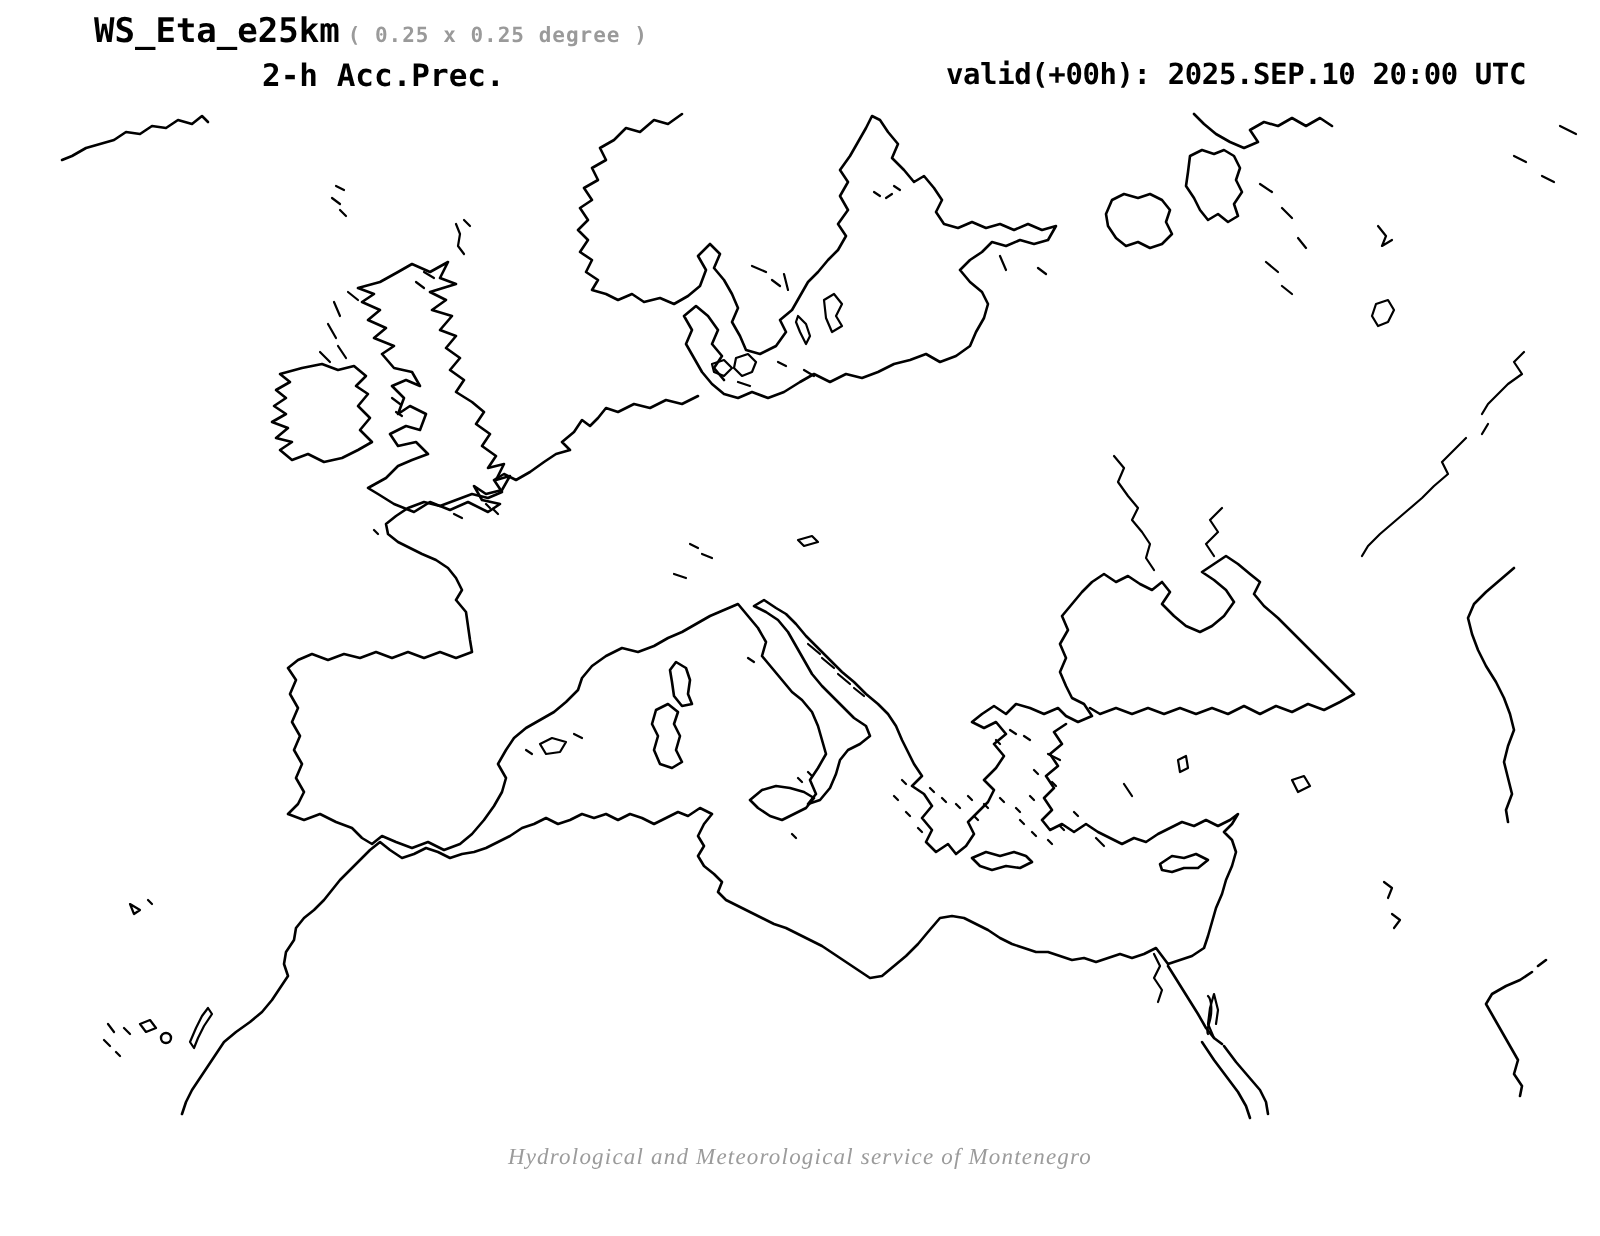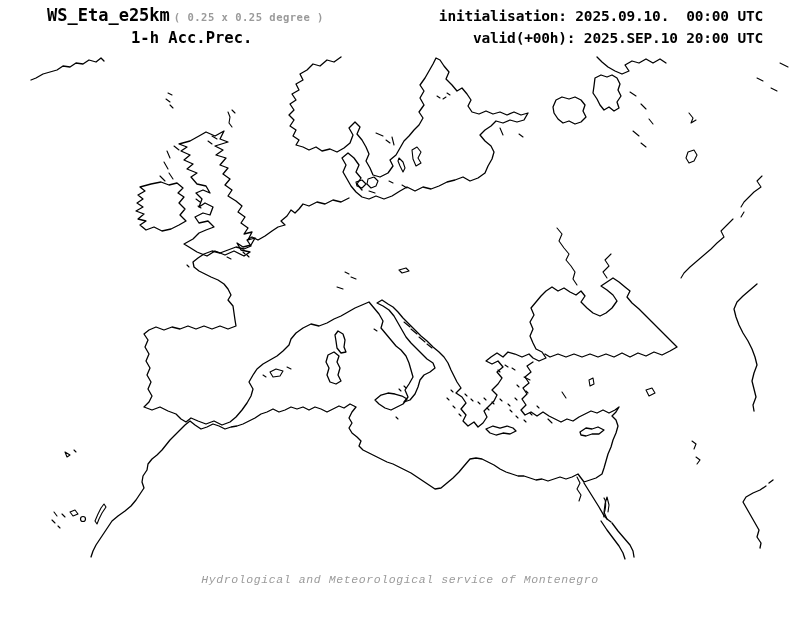--- a/index.html
+++ b/index.html
@@ -9,33 +9,33 @@
   .map-svg path{fill:none;stroke:#000;stroke-width:1.3;stroke-linecap:round;stroke-linejoin:round;}
   .map-svg .thin{stroke-width:1.1;}
   .map-svg circle{fill:none;stroke:#000;stroke-width:1.2;}
   .hdr-left{position:absolute;left:47px;top:5px;line-height:21px;white-space:pre;}
   .hdr-title{font-size:17px;font-weight:bold;letter-spacing:0;}
   .hdr-res{font-size:10.5px;font-weight:bold;color:#9a9a9a;margin-left:4px;letter-spacing:0.5px;}
   .hdr-product{position:absolute;left:131px;top:29px;font-size:15.5px;font-weight:bold;white-space:pre;}
   .hdr-right{position:absolute;right:37px;top:5px;text-align:right;font-size:14.5px;font-weight:bold;
              line-height:22px;white-space:pre;letter-spacing:-0.2px;}
   .credit{position:absolute;left:0;top:573px;width:800px;text-align:center;
-          font-family:Liberation Mono, monospace;font-style:italic;font-size:11.5px;
+          font-family:Liberation Serif, serif;font-style:italic;font-size:11.5px;
           letter-spacing:0.6px;color:#9b9b9b;white-space:pre;}
 </style>
 </head>
 <body>
 
 <div class="screen">
 
   <div class="hdr-left"><span class="hdr-title">WS_Eta_e25km</span><span class="hdr-res">( 0.25 x 0.25 degree )</span></div>
 
-  <div class="hdr-product">1-h Acc.Prec.</div>
+  <div class="hdr-product">2-h Acc.Prec.</div>
 
-  <div class="hdr-right"><span>initialisation: 2025.09.10.  00:00 UTC</span><br><span>valid(+00h): 2025.SEP.10 20:00 UTC</span></div>
+  <div class="hdr-right"><br><span>valid(+00h): 2025.SEP.10 20:00 UTC</span></div>
 
   <svg class="map-svg" viewBox="0 0 800 618">
     <g>
 
       <path d="M31,80 L36,78 L43,74 L50,72 L57,70 L63,66 L70,67 L76,63 L83,64 L89,60 L96,62 L101,58 L104,61"></path>
 
       <path class="thin" d="M168,93 L172,95 M166,99 L170,102 M170,105 L173,108"></path>
       <path class="thin" d="M228,112 L230,117 L229,123 L232,127 M232,110 L235,113"></path>
       <path class="thin" d="M212,136 L217,139 M208,141 L212,144"></path>
       <path class="thin" d="M167,151 L170,158 M164,162 L168,169 M169,173 L173,179 M174,146 L179,150 M160,176 L165,181"></path>

